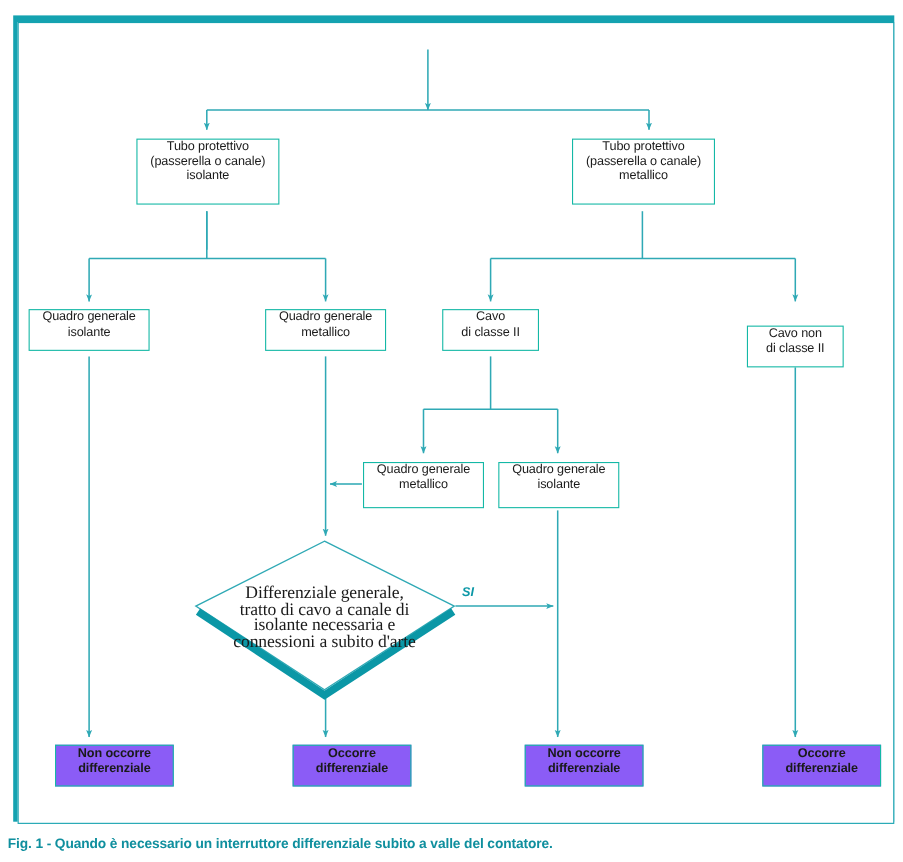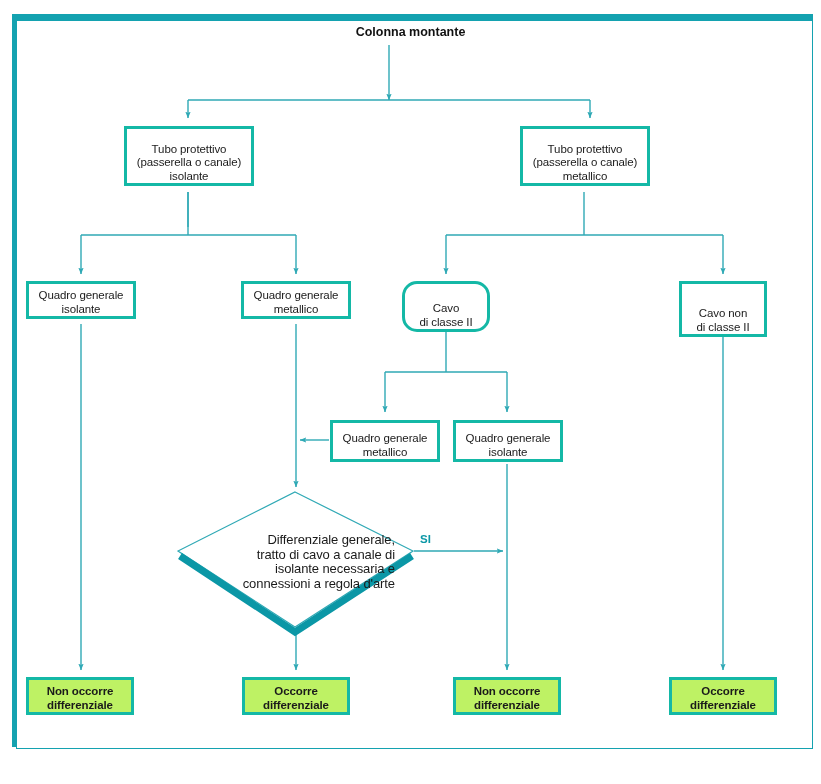--- a/index.html
+++ b/index.html
@@ -48,75 +48,78 @@
     left: 0;
     top: 0;
     width: 821px;
     height: 784px;
     pointer-events: none;
   }
   .node {
     position: absolute;
     box-sizing: border-box;
     background: #ffffff;
-    border: 3px solid #14b8a6;
+    border: 1px solid #14b8a6;
     color: #1a1a1a;
     font-size: 11.5px;
     line-height: 13.5px;
     text-align: center;
     display: flex;
-    align-items: flex-end;
+    align-items: flex-start;
     justify-content: center;
     letter-spacing: -0.1px;
   }
   .node .txt { width: 100%; padding: 0 3px; box-sizing: border-box; }
   .node::after {
     content: "";
     position: absolute;
     left: 7px;
     top: 7px;
     width: 100%;
     height: 100%;
     background: #0b97a6;
     z-index: -1;
   }
   .node.term {
-    background: #bef264;
+    background: #8b5cf6;
     font-weight: bold;
     font-size: 11.5px;
     line-height: 14px;
+    margin-left: 24px;
   }
   .diamond {
     position: absolute;
     left: 177px;
     top: 492px;
     width: 236px;
     height: 136px;
   }
   .diamond .dtext {
     position: absolute;
     left: 0;
     top: 0;
     width: 236px;
     height: 136px;
     display: flex;
     align-items: center;
     justify-content: center;
-    text-align: right;
-    font-size: 13px;
+    text-align: center;
+    font-size: 16px;
     line-height: 14.5px;
     color: #1a1a1a;
     letter-spacing: -0.1px;
+    font-family: Liberation Serif, serif;
   }
   .diamond .dtext > span { display:block; width: 200px; margin-top: 4px; }
   .label {
     position: absolute;
     color: #0b97a6;
     font-weight: bold;
     font-size: 11.5px;
+    font-style: italic;
   }
   #title {
     position: absolute;
     left: 0;
     top: 25px;
     width: 821px;
     text-align: center;
     font-weight: bold;
     font-size: 12.5px;
     color: #111111;
@@ -187,21 +190,20 @@
 
         <path d="M296,630 L296,670" marker-end="url(#ah)"></path>
       </g>
 
       <g>
         <path d="M295,492 L413,551 L295,627 L178,551 Z" fill="#ffffff" stroke="#2fa9b5" stroke-width="1.2"></path>
         <path d="M180,556 L295,632 L412,556" fill="none" stroke="#0b97a6" stroke-width="7" stroke-linejoin="miter"></path>
       </g>
     </svg>
 
-    <div id="title">Colonna montante</div>
 
     <div class="node" style="left:124px; top:126px; width:130px; height:60px;">
       <div class="txt">
         <span>Tubo protettivo</span><br>
         <span>(passerella o canale)</span><br>
         <span>isolante</span>
       </div>
     </div>
 
     <div class="node" style="left:520px; top:126px; width:130px; height:60px;">
@@ -219,28 +221,28 @@
       </div>
     </div>
 
     <div class="node" style="left:241px; top:281px; width:110px; height:38px;">
       <div class="txt">
         <span>Quadro generale</span><br>
         <span>metallico</span>
       </div>
     </div>
 
-    <div class="node" style="left:402px; top:281px; width:88px; height:51px;border-radius:15px;">
+    <div class="node" style="left:402px; top:281px; width:88px; height:38px;">
       <div class="txt">
         <span>Cavo</span><br>
         <span>di classe II</span>
       </div>
     </div>
 
-    <div class="node" style="left:679px; top:281px; width:88px; height:56px;">
+    <div class="node" style="left:679px; top:296px; width:88px; height:38px;">
       <div class="txt">
         <span>Cavo non</span><br>
         <span>di classe II</span>
       </div>
     </div>
 
     <div class="node" style="left:330px; top:420px; width:110px; height:42px;">
       <div class="txt">
         <span>Quadro generale</span><br>
         <span>metallico</span>
@@ -253,21 +255,21 @@
         <span>isolante</span>
       </div>
     </div>
 
     <div class="diamond">
       <div class="dtext">
         <span>
           <span>Differenziale generale,</span><br>
           <span>tratto di cavo a canale di</span><br>
           <span>isolante necessaria e</span><br>
-          <span>connessioni a regola d'arte</span>
+          <span>connessioni a subito d'arte</span>
         </span>
       </div>
     </div>
 
     <div class="label" style="left:420px; top:533px;">SI</div>
     <div class="label" style="left:303px; top:636px;margin-top:44px;">NO</div>
 
     <div class="node term" style="left:26px; top:677px; width:108px; height:38px;">
       <div class="txt">
         <span>Non occorre</span><br>
@@ -291,14 +293,15 @@
 
     <div class="node term" style="left:669px; top:677px; width:108px; height:38px;">
       <div class="txt">
         <span>Occorre</span><br>
         <span>differenziale</span>
       </div>
     </div>
 
   </div>
 
+  <div id="caption">Fig. 1 - Quando è necessario un interruttore differenziale subito a valle del contatore.</div>
 
 </div>
 
 </body></html>

